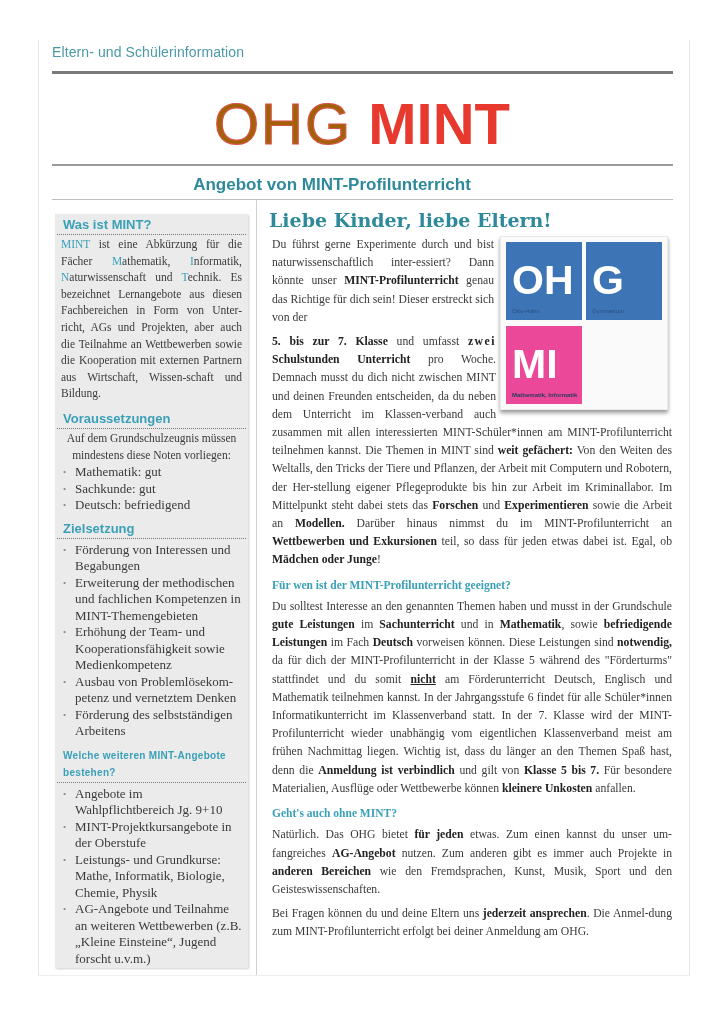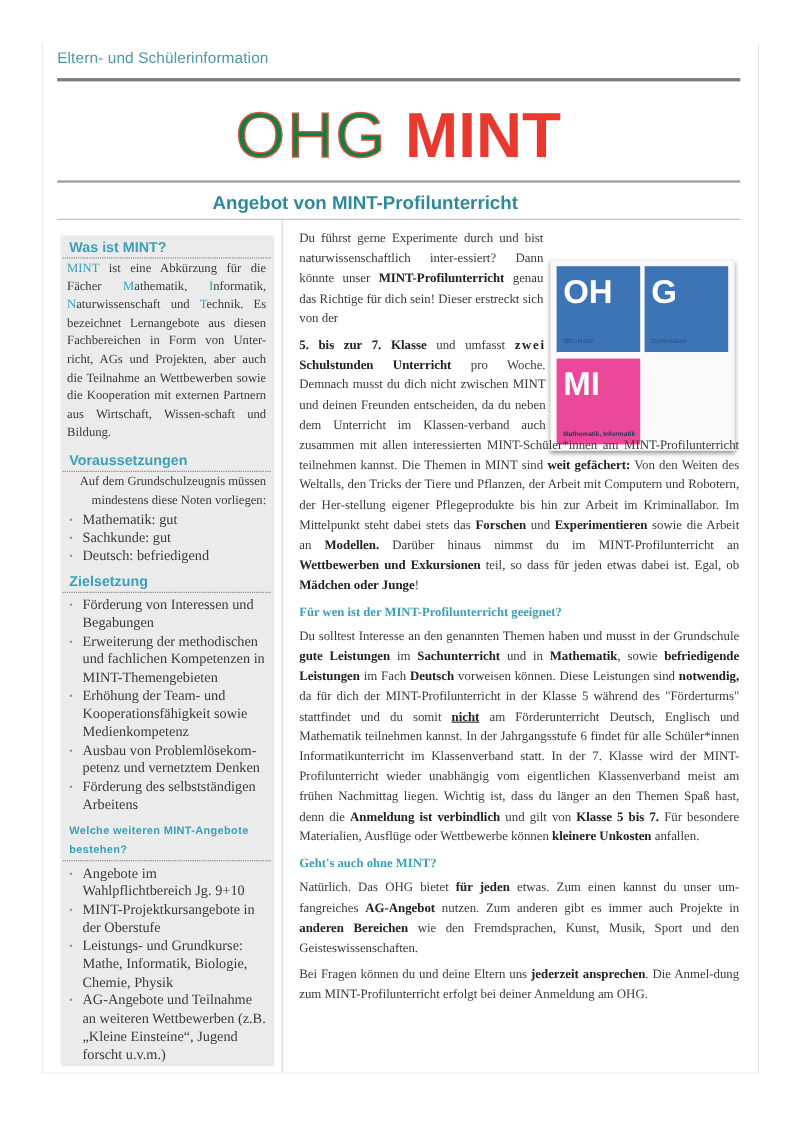--- a/index.html
+++ b/index.html
@@ -1,21 +1,21 @@
 <!DOCTYPE html>
 <html><head>
 <meta charset="utf-8">
 <style>
   html, body { margin:0; padding:0; background:#ffffff; }
   body { width:724px; height:1024px; position:relative; overflow:hidden; font-family:"Liberation Serif", serif; color:#333333; }
   .page { position:absolute; left:38px; top:40px; width:650px; height:935px; background:#ffffff; border-left:1px solid #e6e6e6; border-right:1px solid #e6e6e6; border-bottom:1px solid #eeeeee; }
   .top-label { position:absolute; left:52px; top:44px; font-family:"Liberation Sans", sans-serif; font-size:14px; color:#4a9aa6; letter-spacing:0.1px; }
   .rule-thick { position:absolute; left:52px; top:71px; width:621px; height:3px; background:#7a7a7a; }
   .logo { position:absolute; left:0; width:724px; top:94px; text-align:center; font-family:"Liberation Sans", sans-serif; font-size:58px; line-height:60px; white-space:nowrap; }
-  .logo .ohg { color:#15803d; -webkit-text-stroke:1.2px #d9534a; font-weight:normal; letter-spacing:2px; }
+  .logo .ohg { color:#a16207; -webkit-text-stroke:1.2px #d9534a; font-weight:normal; letter-spacing:2px; }
   .logo .mint { color:#e8392f; font-weight:bold; }
   .rule-thin { position:absolute; left:52px; top:164px; width:621px; height:2px; background:#9a9a9a; }
   .subtitle { position:absolute; left:0; width:664px; top:175px; text-align:center; font-family:"Liberation Sans", sans-serif; font-weight:bold; font-size:17px; color:#2e8a9a; }
   .rule-mid { position:absolute; left:52px; top:199px; width:621px; height:1px; background:#bdbdbd; }
   .vdiv { position:absolute; left:256px; top:200px; width:1px; height:775px; background:#d0d0d0; }
 
   .sidebar { position:absolute; left:55px; top:214px; width:193px; height:754px; background:#ebebeb; box-shadow:1px 1px 2px #cfcfcf; }
   .sb-h { font-family:"Liberation Sans", sans-serif; font-weight:bold; color:#3aa0b8; font-size:13px; line-height:16px; padding:3px 6px 1px 6px; border-bottom:1px dotted #777; margin:0 2px; }
   .sb-p { font-size:11.5px; line-height:16.6px; padding:1px 6px 0 6px; text-align:justify; color:#3a3a3a; }
   .sb-p .hl { color:#3aa0b8; }
@@ -28,21 +28,21 @@
   .greeting { font-family:"DejaVu Serif", serif; font-weight:bold; color:#2e8a9a; font-size:19px; line-height:24px; margin:0 0 4px -3px; white-space:nowrap; }
   .p { text-align:justify; margin:0 0 6px 0; }
   .p b { color:#222; }
   .wrap-col { width:222px; }
   .q { font-weight:bold; color:#3aa0b8; font-size:11.5px; margin:2px 0 4px 0; }
   .u { text-decoration:underline; }
   .sp { letter-spacing:1.5px; }
 
   .tiles { position:absolute; left:500px; top:236px; width:166px; height:172px; background:#fafafa; box-shadow:0 3px 4px #9a9a9a; border:1px solid #eaeaea; }
   .tile { position:absolute; width:76px; height:78px; font-family:"Liberation Sans", sans-serif; color:#ffffff; }
-  .tile .big { position:absolute; left:6px; top:8px; font-weight:bold; font-size:30px; line-height:32px; }
+  .tile .big { position:absolute; left:6px; top:22px; font-weight:bold; font-size:41px; line-height:32px; }
   .tile .small { position:absolute; left:6px; bottom:5px; font-size:6px; line-height:7px; color:#1d3a5c; font-weight:bold; }
   .t1 { left:5px; top:5px; background:#3d74b6; }
   .t2 { left:85px; top:5px; background:#3d74b6; }
   .t3 { left:5px; top:89px; background:#ec4899; }
   .t4 { left:85px; top:89px; background:#98b9df; }
   .t1 .small, .t2 .small { color:#2a4f80; font-weight:normal; }
 </style>
 </head>
 <body>
 
@@ -59,21 +59,21 @@
 <div class="rule-mid"></div>
 <div class="vdiv"></div>
 
 <div class="sidebar">
   <div class="sec">
     <div class="sb-h">Was ist MINT?</div>
     <div class="sb-p"><span class="hl">MINT</span><span> ist eine Abkürzung für die Fächer </span><span class="hl">M</span><span>athematik, </span><span class="hl">I</span><span>nformatik, </span><span class="hl">N</span><span>aturwissenschaft und </span><span class="hl">T</span><span>echnik. Es bezeichnet Lernangebote aus diesen Fachbereichen in Form von Unter-richt, AGs und Projekten, aber auch die Teilnahme an Wettbewerben sowie die Kooperation mit externen Partnern aus Wirtschaft, Wissen-schaft und Bildung.</span></div>
   </div>
   <div class="sec" style="margin-top:6px">
     <div class="sb-h">Voraussetzungen</div>
-    <div class="sb-p" style="text-align:right">Auf dem Grundschulzeugnis müssen mindestens diese Noten vorliegen:</div>
+    <div class="sb-p" style="text-align:center">Auf dem Grundschulzeugnis müssen mindestens diese Noten vorliegen:</div>
     <ul class="sb-list">
       <li>Mathematik: gut</li>
       <li>Sachkunde: gut</li>
       <li>Deutsch: befriedigend</li>
     </ul>
   </div>
   <div class="sec">
     <div class="sb-h">Zielsetzung</div>
     <ul class="sb-list" style="padding-top:3px">
       <li>Förderung von Interessen und Begabungen</li>
@@ -103,20 +103,21 @@
     <span class="big">G</span>
     <span class="small">Gymnasium</span>
   </div>
   <div class="tile t3">
     <span class="big">MI</span>
     <span class="small">Mathematik, Informatik</span>
   </div>
 </div>
 
 <div class="main">
+  <div class="greeting">Liebe Kinder, liebe Eltern!</div>
   <div class="p wrap-col"><span>Du führst gerne Experimente durch und bist naturwissenschaftlich inter-essiert? Dann könnte unser </span><b>MINT-Profilunterricht</b><span> genau das Richtige für dich sein! Dieser erstreckt sich von der</span></div>
   <div class="p" style="text-indent:0"><span style="float:right;width:176px;height:140px;margin-top:-58px"></span><b>5. bis zur 7. Klasse</b><span> und umfasst </span><b class="sp">zwei</b> <b>Schulstunden Unterricht</b><span> pro Woche. Demnach musst du dich nicht zwischen MINT und deinen Freunden entscheiden, da du neben dem Unterricht im Klassen-verband auch zusammen mit allen interessierten MINT-Schüler*innen am MINT-Profilunterricht teilnehmen kannst. Die Themen in MINT sind </span><b>weit gefächert:</b><span> Von den Weiten des Weltalls, den Tricks der Tiere und Pflanzen, der Arbeit mit Computern und Robotern, der Her-stellung eigener Pflegeprodukte bis hin zur Arbeit im Kriminallabor. Im Mittelpunkt steht dabei stets das </span><b>Forschen</b><span> und </span><b>Experimentieren</b><span> sowie die Arbeit an </span><b>Modellen.</b><span> Darüber hinaus nimmst du im MINT-Profilunterricht an </span><b>Wettbewerben und Exkursionen</b><span> teil, so dass für jeden etwas dabei ist. Egal, ob </span><b>Mädchen oder Junge</b><span>!</span></div>
 
   <div class="q">Für wen ist der MINT-Profilunterricht geeignet?</div>
   <div class="p"><span>Du solltest Interesse an den genannten Themen haben und musst in der Grundschule </span><b>gute Leistungen</b><span> im </span><b>Sachunterricht</b><span> und in </span><b>Mathematik</b><span>, sowie </span><b>befriedigende Leistungen</b><span> im Fach </span><b>Deutsch</b><span> vorweisen können. Diese Leistungen sind </span><b>notwendig,</b><span> da für dich der MINT-Profilunterricht in der Klasse 5 während des "Förderturms" stattfindet und du somit </span><b class="u">nicht</b><span> am Förderunterricht Deutsch, Englisch und Mathematik teilnehmen kannst. In der Jahrgangsstufe 6 findet für alle Schüler*innen Informatikunterricht im Klassenverband statt. In der 7. Klasse wird der MINT-Profilunterricht wieder unabhängig vom eigentlichen Klassenverband meist am frühen Nachmittag liegen. Wichtig ist, dass du länger an den Themen Spaß hast, denn die </span><b>Anmeldung ist verbindlich</b><span> und gilt von </span><b>Klasse 5 bis 7.</b><span> Für besondere Materialien, Ausflüge oder Wettbewerbe können </span><b>kleinere Unkosten</b><span> anfallen.</span></div>
 
   <div class="q">Geht's auch ohne MINT?</div>
   <div class="p"><span>Natürlich. Das OHG bietet </span><b>für jeden</b><span> etwas. Zum einen kannst du unser um-fangreiches </span><b>AG-Angebot</b><span> nutzen. Zum anderen gibt es immer auch Projekte in </span><b>anderen Bereichen</b><span> wie den Fremdsprachen, Kunst, Musik, Sport und den Geisteswissenschaften.</span></div>
   <div class="p"><span>Bei Fragen können du und deine Eltern uns </span><b>jederzeit ansprechen</b><span>. Die Anmel-dung zum MINT-Profilunterricht erfolgt bei deiner Anmeldung am OHG.</span></div>
 </div>

